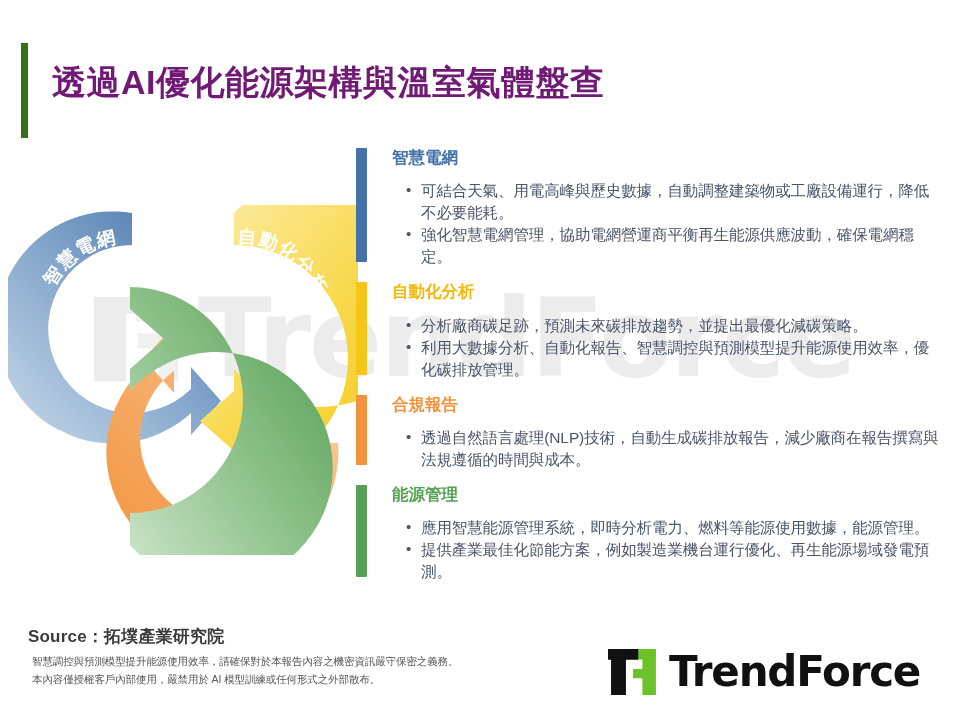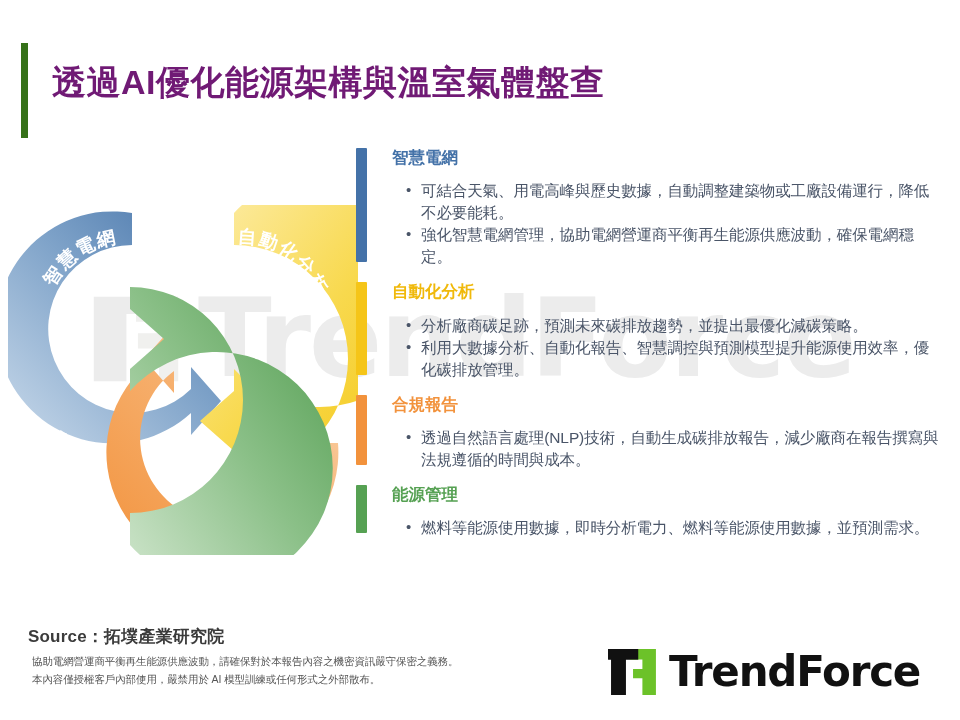--- a/index.html
+++ b/index.html
@@ -193,29 +193,30 @@
       <div class="sec-head" style="color:#f2923c">合規報告</div>
       <ul class="bullets">
         <li>透過自然語言處理(NLP)技術，自動生成碳排放報告，減少廠商在報告撰寫與法規遵循的時間與成本。</li>
       </ul>
     </div>
 
     <div class="section">
       <span class="accent" style="background:#56a153"></span>
       <div class="sec-head" style="color:#56a153">能源管理</div>
       <ul class="bullets">
-        <li>燃料等能源使用數據，即時分析電力、燃料等能源使用數據，並預測需求。</li>
+        <li>應用智慧能源管理系統，即時分析電力、燃料等能源使用數據，能源管理。</li>
+        <li>提供產業最佳化節能方案，例如製造業機台運行優化、再生能源場域發電預測。</li>
       </ul>
     </div>
 
   </div>
 
   <div class="source">Source：拓墣產業研究院</div>
   <div class="fine">
-    <div>協助電網營運商平衡再生能源供應波動，請確保對於本報告內容之機密資訊嚴守保密之義務。</div>
+    <div>智慧調控與預測模型提升能源使用效率，請確保對於本報告內容之機密資訊嚴守保密之義務。</div>
     <div>本內容僅授權客戶內部使用，嚴禁用於 AI 模型訓練或任何形式之外部散布。</div>
   </div>
 
   <div class="logo">
     <div class="logo-mark">
       <svg viewBox="0 0 100 100" width="52" height="52" aria-hidden="true">
         <path d="M4 6 H62 V26 H38 V94 H10 V26 H4 Z" fill="#111111"></path>
         <path d="M46 6 H96 V94 H70 V62 H52 V44 H70 V26 H46 Z" fill="#6cc229"></path>
         <path d="M4 6 H62 V26 H38 V94 H10 V26 H4 Z" fill="#111111"></path>
       </svg>

